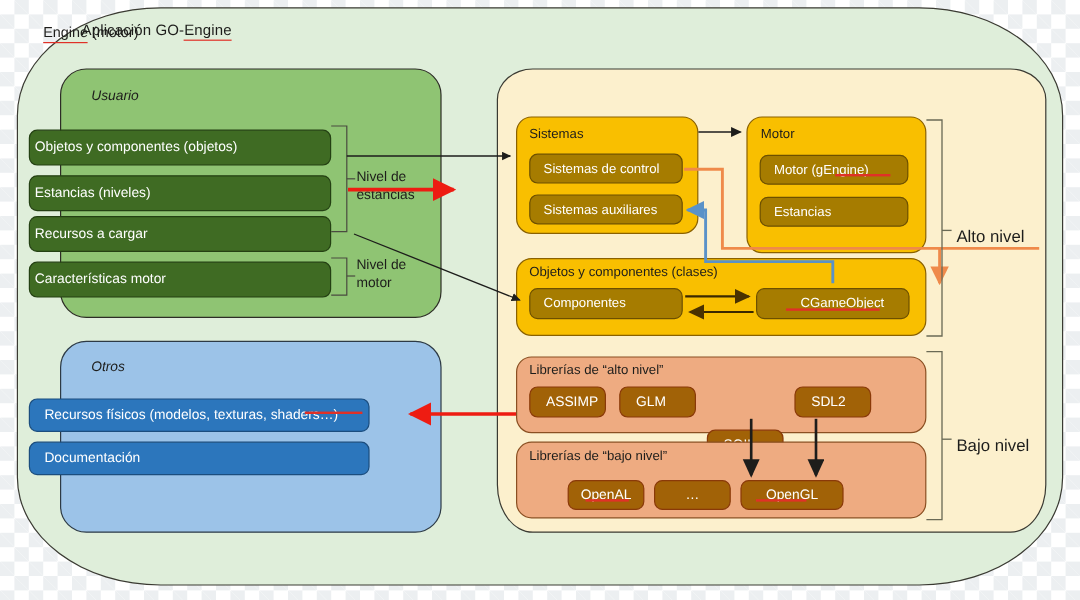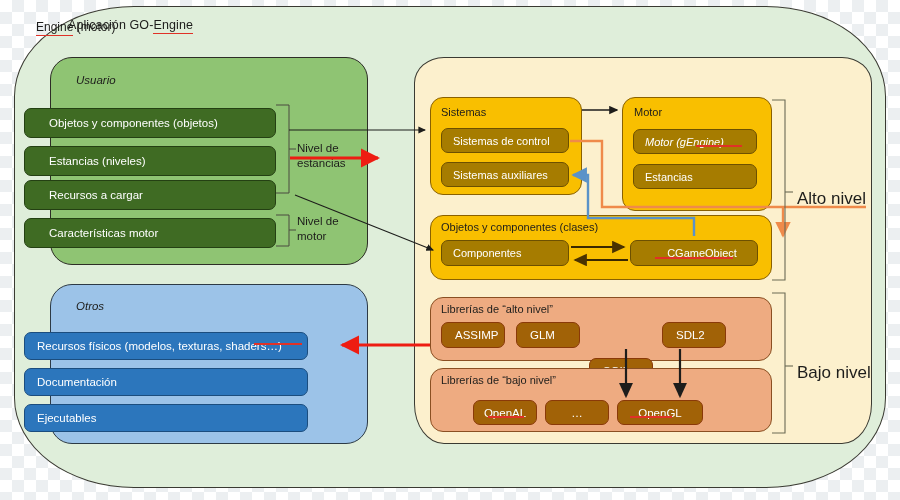--- a/index.html
+++ b/index.html
@@ -45,21 +45,21 @@
   }
   .blk-title{
     position:absolute;font-size:11.5px;color:#1d1d1b;font-style:italic;
   }
   .g-item{
     position:absolute;left:24px;width:252px;height:30px;
     background:#3f6b23;
     border:1.4px solid #244013;
     border-radius:7px;
     color:#ffffff;font-size:11.5px;
-    display:flex;align-items:center;padding-left:24px;
+    display:flex;align-items:center;padding-left:4px;
     box-sizing:border-box;
   }
 
   
   .otros{
     left:50px;top:284px;width:318px;height:160px;
     background:#9cc3e8;
     border:1.6px solid #2d3a45;
     border-radius:22px;
   }
@@ -104,21 +104,21 @@
   .o-item{
     position:absolute;background:#a16207;
     border:1.4px solid #8a3908;border-radius:7px;
     color:#ffffff;font-size:11.5px;
     display:flex;align-items:center;justify-content:flex-start;padding-left:13px;
     box-sizing:border-box;
   }
   .o-label{position:absolute;font-size:11px;color:#1d1d1b;}
 
   
-  .side-label{position:absolute;font-size:17px;color:#1d1d1b;text-align:center;}
+  .side-label{position:absolute;font-size:14px;color:#1d1d1b;text-align:center;}
   .nivel-label{position:absolute;font-size:11.5px;color:#1d1d1b;line-height:15px;}
 
   svg.ov{position:absolute;left:0;top:0;width:900px;height:500px;overflow:visible;pointer-events:none;}
 </style>
 </head>
 <body>
 
 <div id="checker"></div>
 
 <div id="stage">
@@ -140,33 +140,32 @@
   </div>
   <div class="nivel-label" style="left:297px;top:214px;">
     <span>Nivel de</span><br>
     <span>motor</span>
   </div>
 
   <div class="box otros"></div>
   <div class="blk-title" style="left:76px;top:300px;">Otros</div>
   <div class="b-item" style="top:332px;">Recursos físicos (modelos, texturas, shaders…)</div>
   <div class="b-item" style="top:368px;">Documentación</div>
-  <div class="b-item" style="top:404px;">Ejecutables</div>
 
   <div class="box engine"></div>
   <div class="engine-title"><span class="sp-red">Engine</span><span> (motor)</span></div>
 
   <div class="ybox" style="left:430px;top:97px;width:150px;height:96px;"></div>
   <div class="y-label" style="left:441px;top:106px;">Sistemas</div>
   <div class="y-item" style="left:441px;top:128px;width:128px;height:25px;">Sistemas de control</div>
   <div class="y-item" style="left:441px;top:162px;width:128px;height:25px;">Sistemas auxiliares</div>
 
   <div class="ybox" style="left:622px;top:97px;width:148px;height:112px;"></div>
   <div class="y-label" style="left:634px;top:106px;">Motor</div>
-  <div class="y-item" style="left:633px;top:129px;width:124px;height:25px;font-style:italic;">
+  <div class="y-item" style="left:633px;top:129px;width:124px;height:25px;">
       <span>Motor (gEngine)</span>
     </div>
   <div class="y-item" style="left:633px;top:164px;width:124px;height:25px;">Estancias</div>
 
   <div class="ybox" style="left:430px;top:215px;width:340px;height:63px;"></div>
   <div class="y-label" style="left:441px;top:221px;">Objetos y componentes (clases)</div>
   <div class="y-item" style="left:441px;top:240px;width:128px;height:26px;">Componentes</div>
   <div class="y-item" style="left:630px;top:240px;width:128px;height:26px;justify-content:center;padding-left:16px;">CGameObject</div>
 
   <div class="obox" style="left:430px;top:297px;width:340px;height:62px;"></div>

